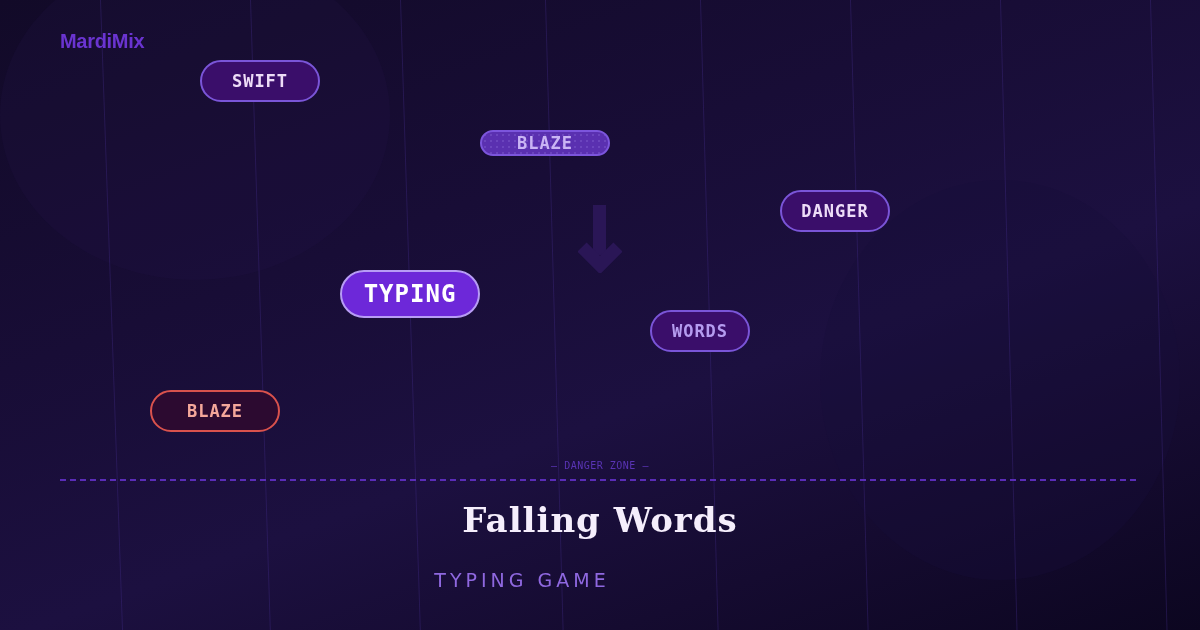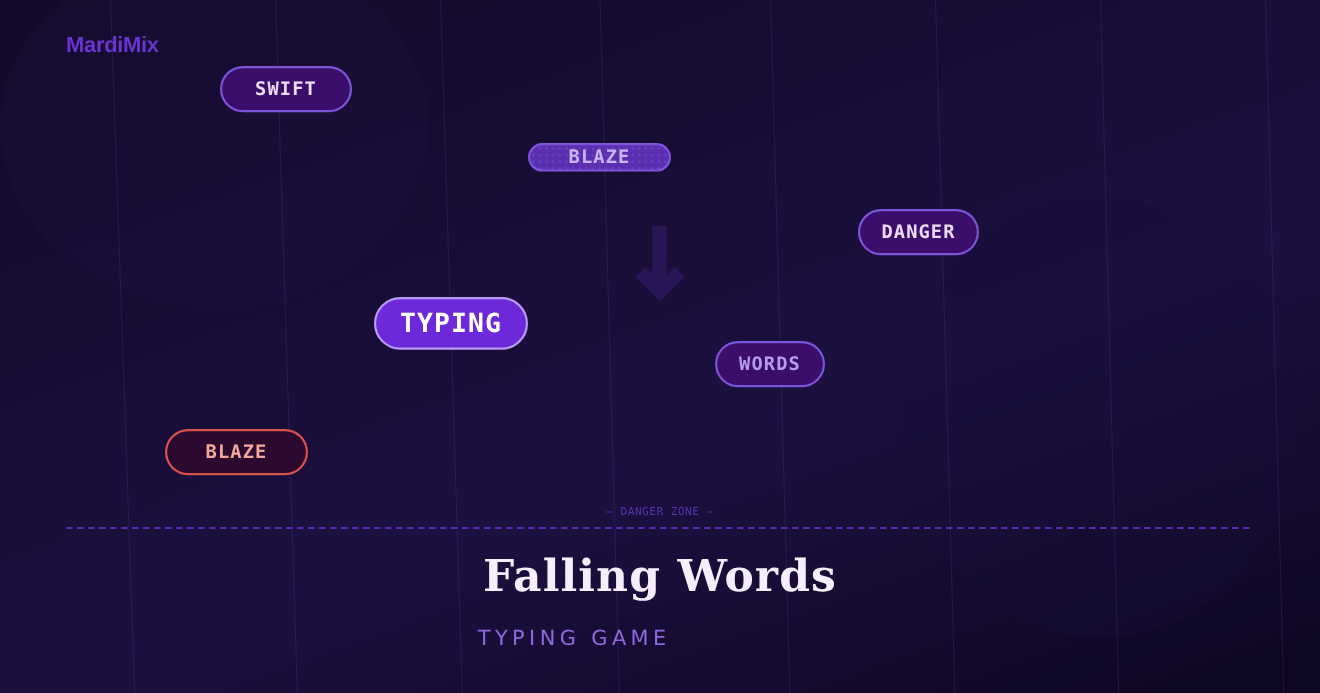--- a/index.html
+++ b/index.html
@@ -42,21 +42,21 @@
   .danger-label {
     position: absolute; left: 0; width: 1200px; top: 460px; text-align: center;
     font-family: "DejaVu Sans Mono", monospace; font-size: 10px; color: #5a34b5; letter-spacing: 0.5px;
   }
   .danger-line {
     position: absolute; left: 60px; width: 1076px; top: 479px; height: 0;
     border-top: 2px dashed #5a2cb8;
   }
   .title {
     position: absolute; left: 0; width: 1200px; top: 500px; text-align: center;
-    font-family: "DejaVu Serif", serif; font-weight: bold; font-size: 40px;
+    font-family: "DejaVu Serif", serif; font-weight: bold; font-size: 34px;
     color: #f5eefc; letter-spacing: 1px;
   }
   .subtitle {
     position: absolute; left: 0; width: 1044px; top: 569px; text-align: center;
     font-family: "DejaVu Sans", sans-serif; font-size: 19px; color: #8f68e0; letter-spacing: 4px;
   }
 </style>
 </head>
 <body>
 

